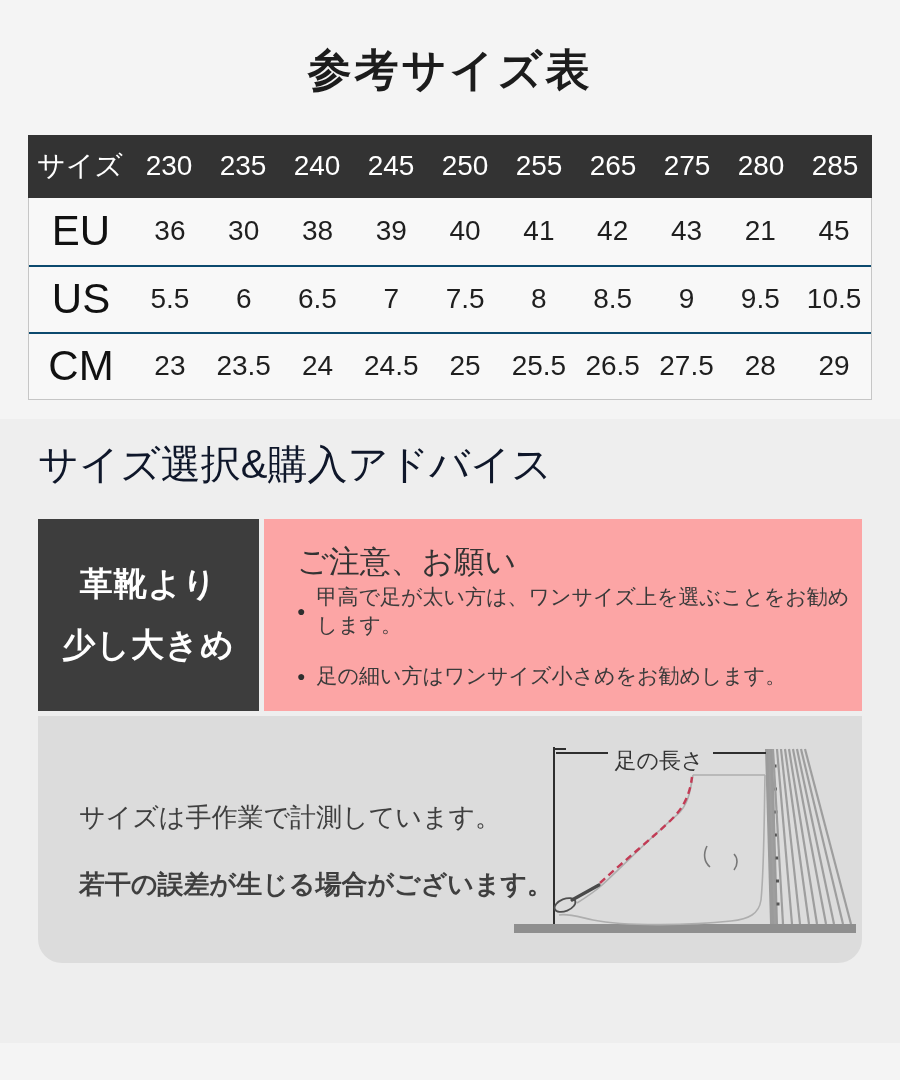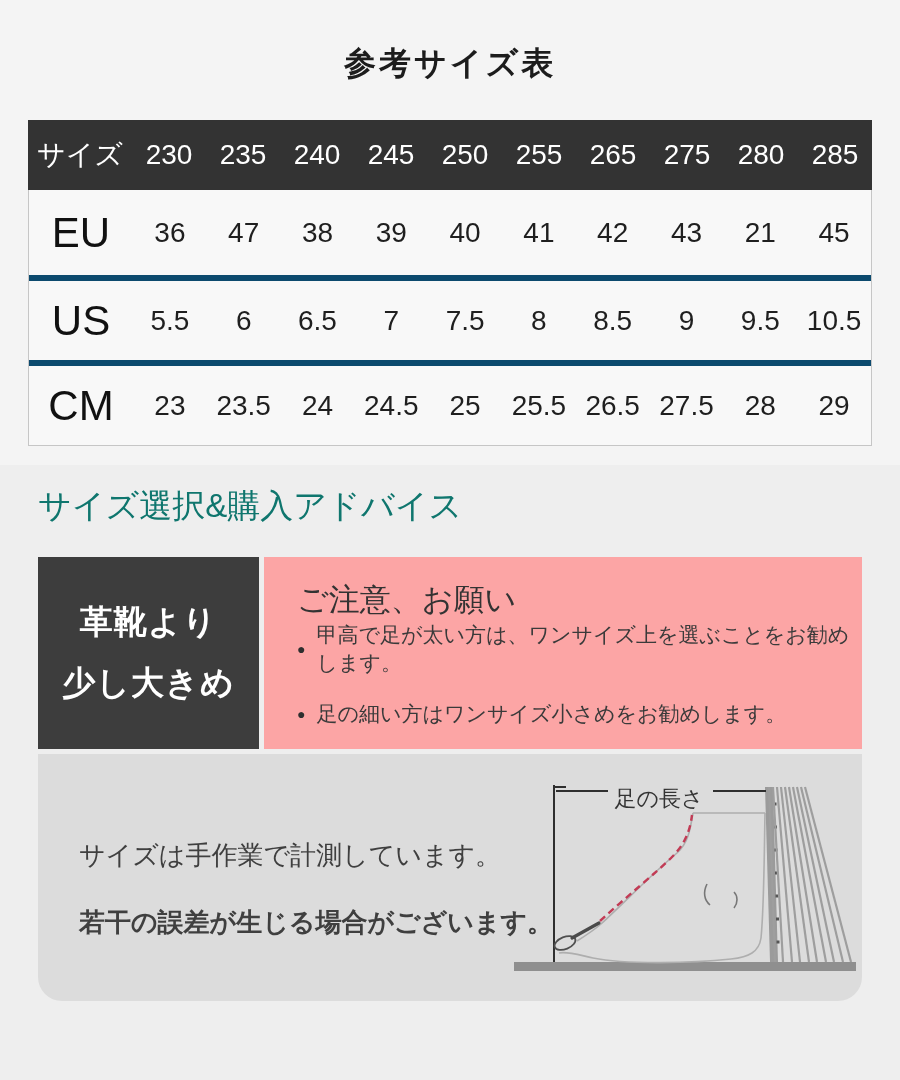--- a/index.html
+++ b/index.html
@@ -9,54 +9,54 @@
     background: #f4f4f4;
     font-family: "Liberation Sans", "DejaVu Sans", sans-serif;
     color: #1f1f1f;
     overflow: hidden;
   }
 
   
   .page-title {
     margin: 0; padding: 44px 0 0;
     text-align: center;
-    font-size: 32px; font-weight: 900; letter-spacing: 3px;
+    font-size: 44px; font-weight: 900; letter-spacing: 3px;
     color: #1c1c1c; line-height: 1.2;
   }
 
   
   .size-table { margin: 38px 28px 0; }
   .t-row {
     display: grid;
     grid-template-columns: 104px repeat(10, 1fr);
     align-items: center;
     text-align: center;
   }
   .t-head {
     background: #333333; color: #ffffff;
-    height: 70px; font-size: 28px; font-weight: 500;
+    height: 63px; font-size: 28px; font-weight: 500;
   }
   .t-body {
     background: #f8f8f8;
     border: 1px solid #c6c6c6; border-top: none;
   }
-  .t-body .t-row { height: 85px; font-size: 28px; color: #1f1f1f; }
-  .t-body .t-row + .t-row { border-top: 6px solid #0c4a6e; }
+  .t-body .t-row { height: 67px; font-size: 28px; color: #1f1f1f; }
+  .t-body .t-row + .t-row { border-top: 2px solid #0c4a6e; }
   .row-label { font-size: 42px; color: #111; }
   .t-head .row-label { font-size: 28px; color: #fff; }
 
   
   .advice-section {
     margin-top: 19px;
     background: #eeeeee;
     padding: 21px 0 80px;
   }
   .advice-heading {
     margin: 0 0 0 38px;
-    font-size: 33px; font-weight: 500; color: #0f766e; line-height: 1.2;
+    font-size: 40px; font-weight: 500; color: #0f172a; line-height: 1.2;
   }
   .advice-top {
     display: flex; gap: 5px;
     margin: 31px 38px 0; height: 192px;
   }
   .fit-box {
     width: 221px; flex: 0 0 221px;
     background: #3d3d3d; color: #ffffff;
     display: flex; flex-direction: column; justify-content: center;
     text-align: center; gap: 16px;
@@ -107,21 +107,21 @@
     <div>255</div>
     <div>265</div>
     <div>275</div>
     <div>280</div>
     <div>285</div>
   </div>
   <div class="t-body">
     <div class="t-row">
       <div class="row-label">EU</div>
       <div>36</div>
-      <div>47</div>
+      <div>30</div>
       <div>38</div>
       <div>39</div>
       <div>40</div>
       <div>41</div>
       <div>42</div>
       <div>43</div>
       <div>21</div>
       <div>45</div>
     </div>
     <div class="t-row">

